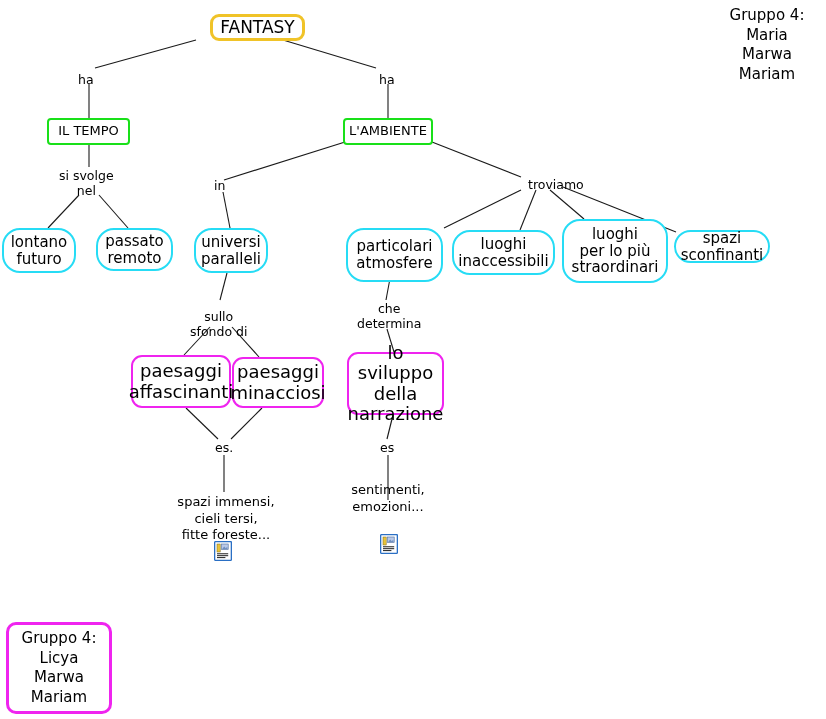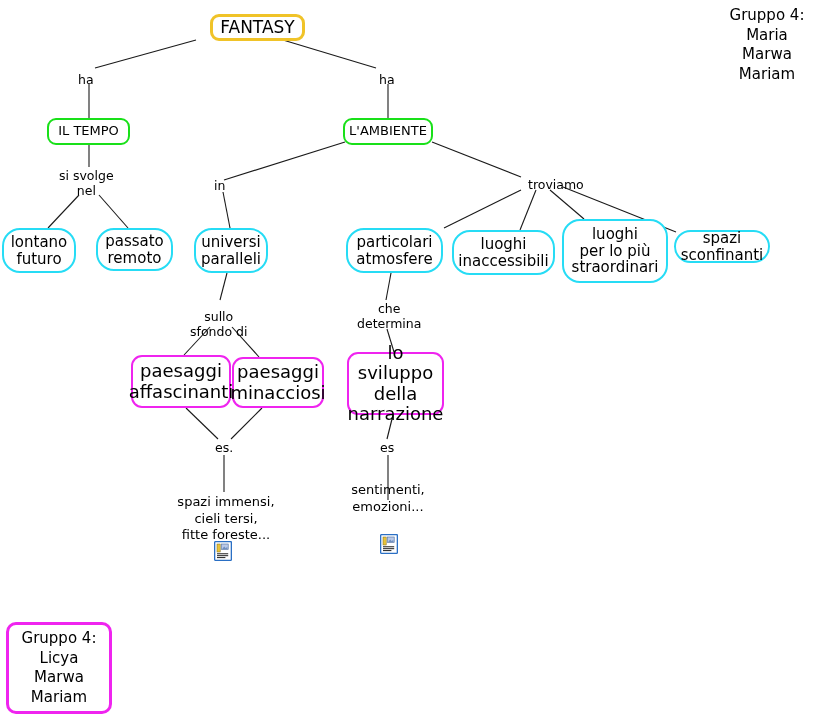--- a/index.html
+++ b/index.html
@@ -43,21 +43,21 @@
   }
   .node.root {
     border-color: #f0c328;
     border-width: 3px;
     border-radius: 9px;
     font-size: 17px;
   }
   .node.green {
     border-color: #19e019;
     border-width: 2.5px;
-    border-radius: 9px;
+    border-radius: 4px;
     font-size: 13px;
   }
   .node.cyan {
     border-color: #26dcf5;
     border-width: 2.5px;
     border-radius: 18px;
     font-size: 15px;
   }
   .node.magenta {
     border-color: #ef24ef;
@@ -146,21 +146,21 @@
 
   <div id="nodes-container">
       <div class="node green" style="left: 47px; top: 118px; width: 83px; height: 27px; border-color: rgb(25, 224, 25);">IL TEMPO</div>
       <div class="node green" style="left: 343px; top: 118px; width: 90px; height: 27px; border-color: rgb(25, 224, 25);">L'AMBIENTE</div>
       <div class="node cyan" style="left: 2px; top: 228px; width: 74px; height: 45px; border-color: rgb(38, 220, 245);">lontano
 futuro</div>
       <div class="node cyan" style="left: 96px; top: 228px; width: 77px; height: 43px; border-color: rgb(38, 220, 245);">passato
 remoto</div>
       <div class="node cyan" style="left: 194px; top: 228px; width: 74px; height: 45px; border-color: rgb(38, 220, 245);">universi
 paralleli</div>
-      <div class="node cyan" style="left: 346px; top: 228px; width: 97px; height: 45px; border-color: rgb(38, 220, 245);">particolari
+      <div class="node cyan" style="left: 346px; top: 228px; width: 97px; height: 54px; border-color: rgb(38, 220, 245);">particolari
 atmosfere</div>
       <div class="node cyan" style="left: 452px; top: 230px; width: 103px; height: 45px; border-color: rgb(38, 220, 245);">luoghi
 inaccessibili</div>
       <div class="node cyan" style="left: 562px; top: 219px; width: 106px; height: 64px; border-color: rgb(38, 220, 245);">luoghi
 per lo più
 straordinari</div>
       <div class="node cyan" style="left: 674px; top: 230px; width: 96px; height: 33px; border-color: rgb(38, 220, 245);">spazi
 sconfinanti</div>
       <div class="node magenta" style="left: 131px; top: 355px; width: 100px; height: 53px; border-color: rgb(239, 36, 239);">paesaggi
 affascinanti</div>

